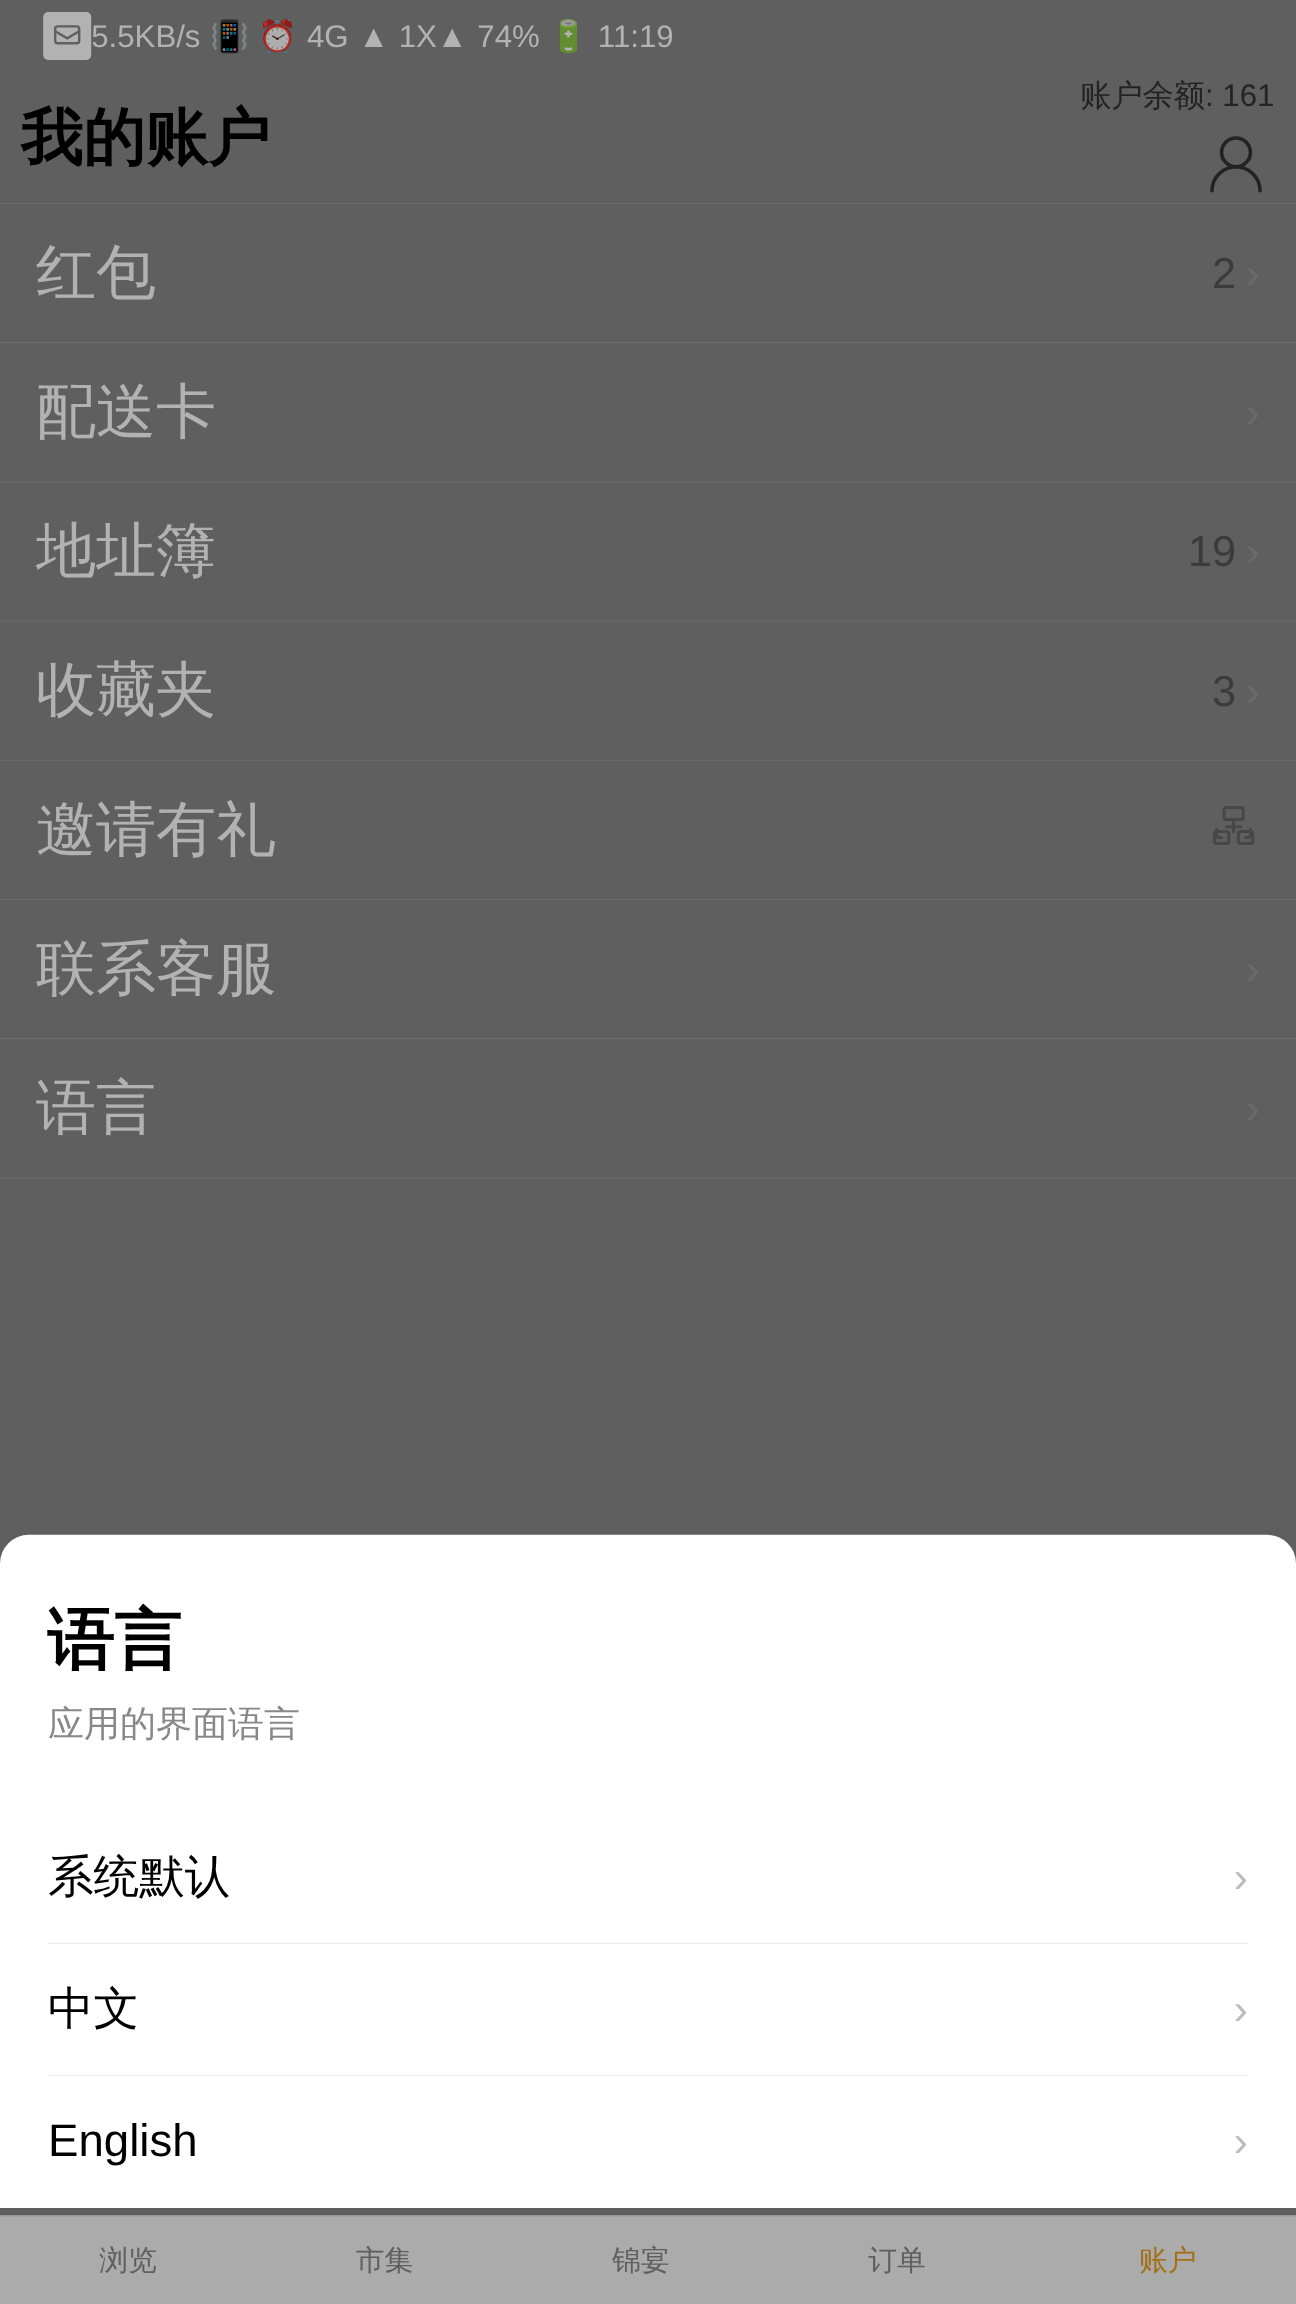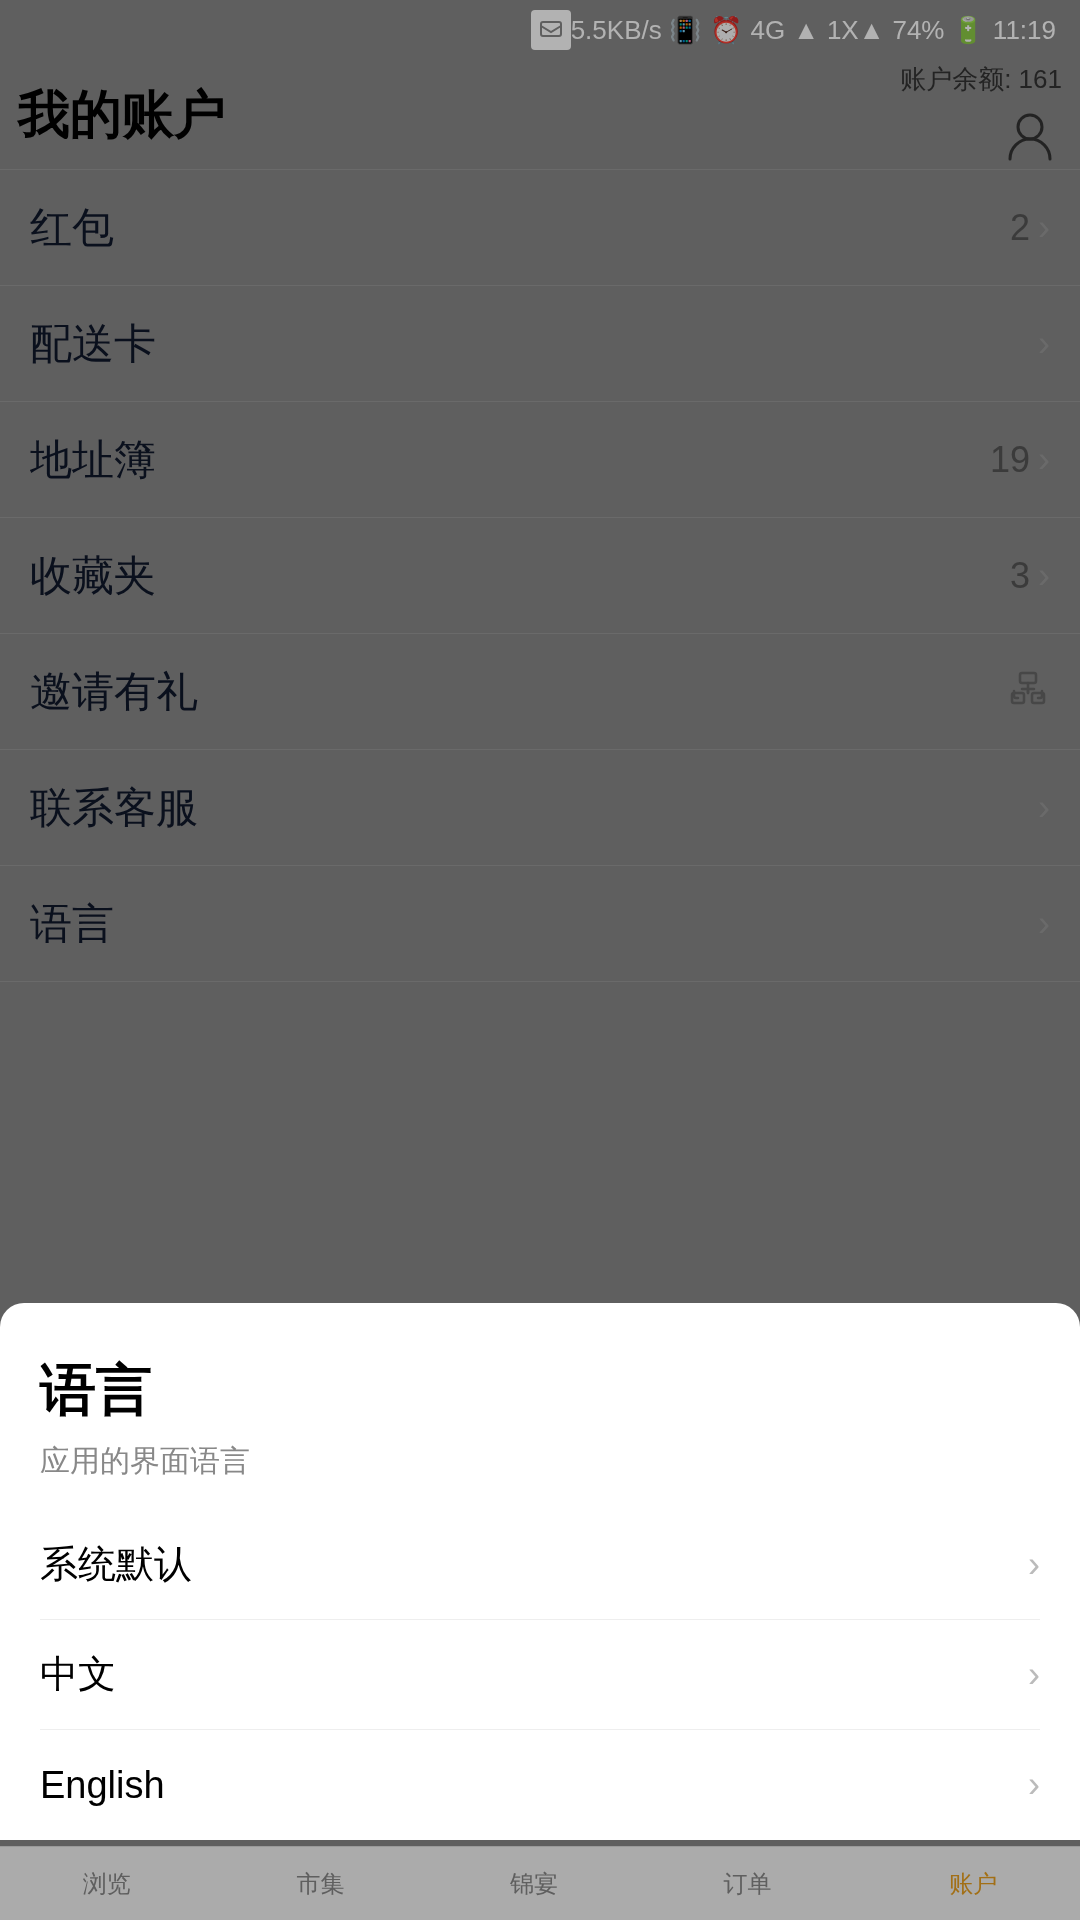--- a/index.html
+++ b/index.html
@@ -14,22 +14,22 @@
       position: relative;
     }
 
     
     .status-bar {
       width: 100%;
       height: 60px;
       background: #888888;
       display: flex;
       align-items: center;
-      justify-content: flex-end;
-      padding: 0 24px;
+      justify-content: flex-start;
+      padding: 0 36px;
     }
     .status-bar-left {
       display: flex;
       align-items: center;
     }
     .status-bar-icon {
       width: 40px;
       height: 40px;
       background: #fff;
       border-radius: 4px;
@@ -89,22 +89,22 @@
       width: 100%;
       height: 116px;
       display: flex;
       align-items: center;
       justify-content: space-between;
       padding: 0 30px;
       border-bottom: 1px solid #999;
       cursor: pointer;
     }
     .menu-item-left {
-      font-size: 42px;
-      color: #0f172a;
+      font-size: 50px;
+      color: #ffffff;
       font-weight: 400;
     }
     .menu-item-right {
       display: flex;
       align-items: center;
       gap: 8px;
       font-size: 36px;
       color: #555;
     }
     .chevron-right {
@@ -141,21 +141,21 @@
 
     .modal-title {
       font-size: 56px;
       font-weight: bold;
       color: #000;
       margin-bottom: 12px;
     }
     .modal-subtitle {
       font-size: 30px;
       color: #888;
-      margin-bottom: 28px;
+      margin-bottom: 52px;
     }
 
     .modal-item {
       width: 100%;
       height: 110px;
       display: flex;
       align-items: center;
       justify-content: space-between;
       border-bottom: 1px solid #eee;
       cursor: pointer;

